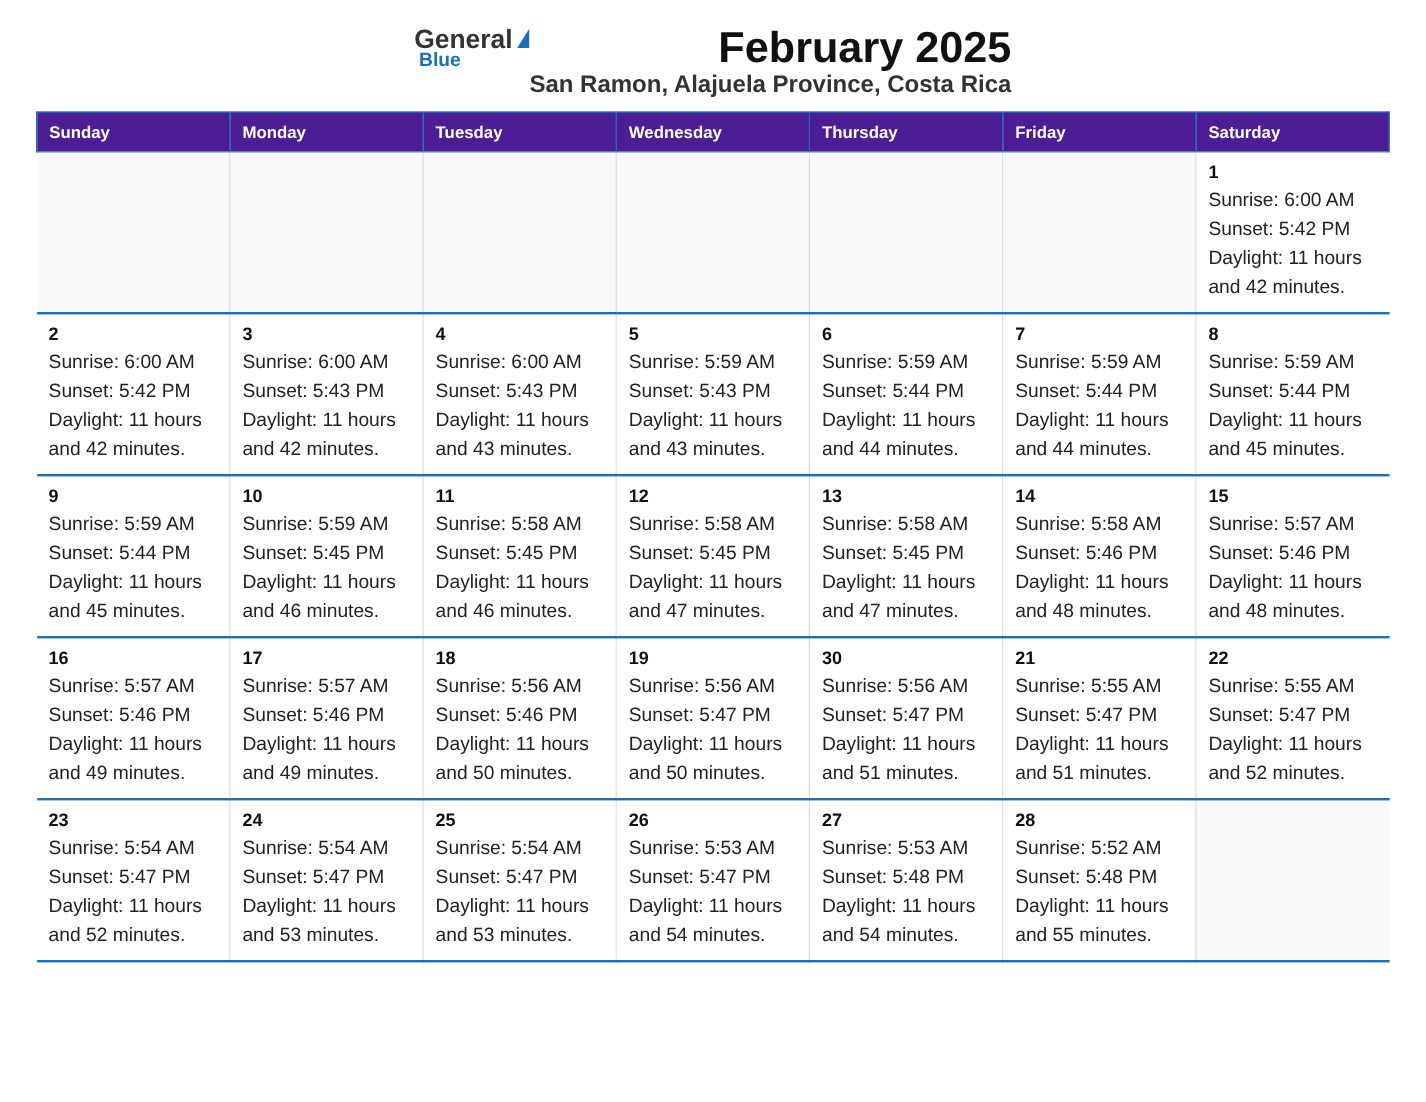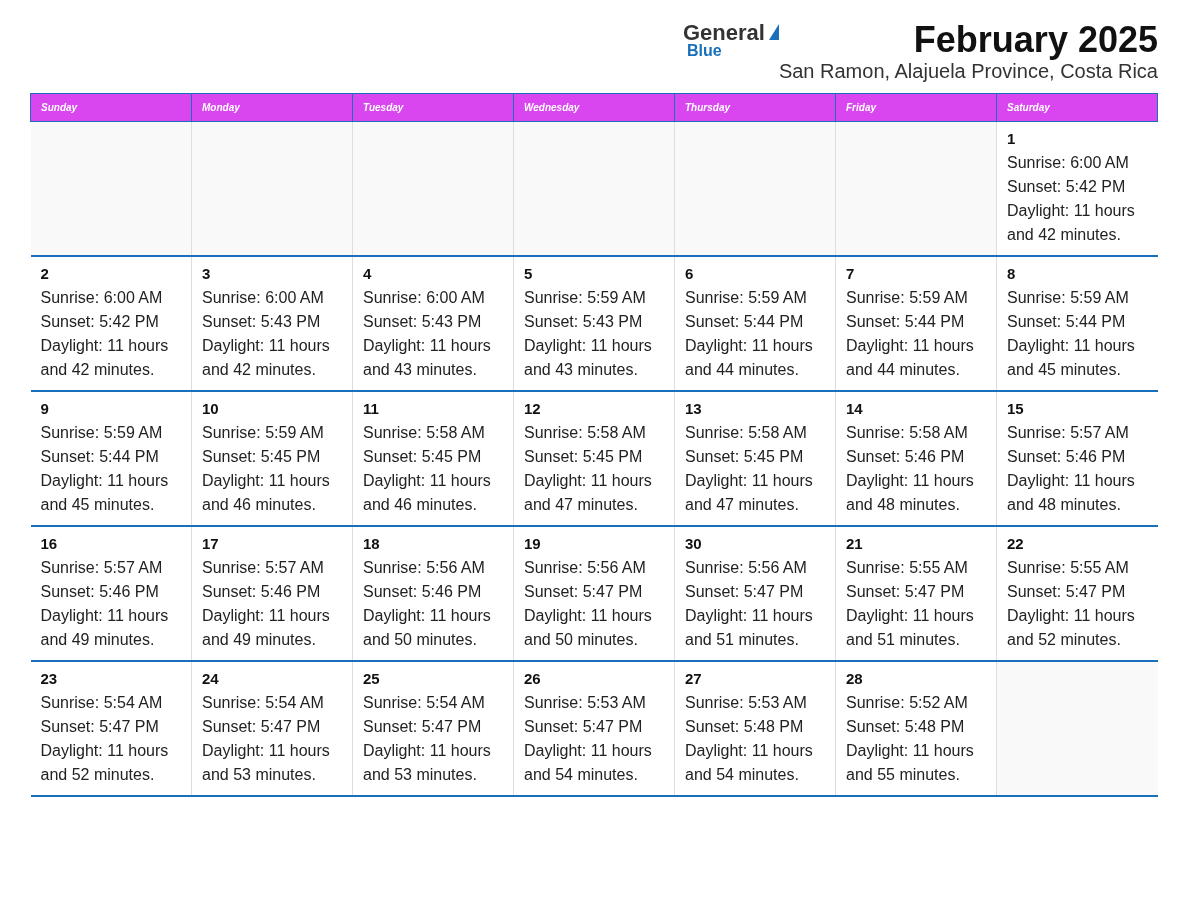--- a/index.html
+++ b/index.html
@@ -5,21 +5,21 @@
     * { margin: 0; padding: 0; box-sizing: border-box; }
     body {
       font-family: Arial, sans-serif;
       background: #fff;
       padding: 20px 30px;
       width: 1188px;
       min-height: 918px;
     }
     .header {
       display: flex;
-      justify-content: flex-end;
+      justify-content: center;
       align-items: flex-start;
       margin-bottom: 10px;
     }
     .logo {
       display: flex;
       align-items: center;
       gap: 4px;
     }
     .logo-text-general {
       font-size: 22px;
@@ -35,37 +35,36 @@
       text-align: right;
     }
     .title-block h1 {
       font-size: 36px;
       font-weight: bold;
       color: #111;
       line-height: 1.1;
     }
     .title-block h2 {
       font-size: 20px;
-      font-weight: normal;
+      font-weight: bold;
       color: #333;
     }
     .calendar {
       width: 100%;
       border-collapse: collapse;
       margin-top: 10px;
     }
     .calendar thead th {
-      background-color: #d946ef;
+      background-color: #4c1d95;
       color: #fff;
-      font-size: 10px;
+      font-size: 14px;
       font-weight: bold;
       padding: 8px 10px;
       text-align: left;
       border: 1px solid #1a6fba;
-      font-style: italic;
     }
     .calendar tbody tr {
       border-bottom: 2px solid #1a6fba;
     }
     .calendar tbody td {
       vertical-align: top;
       padding: 8px 10px;
       font-size: 12px;
       color: #222;
       border-right: 1px solid #ddd;

